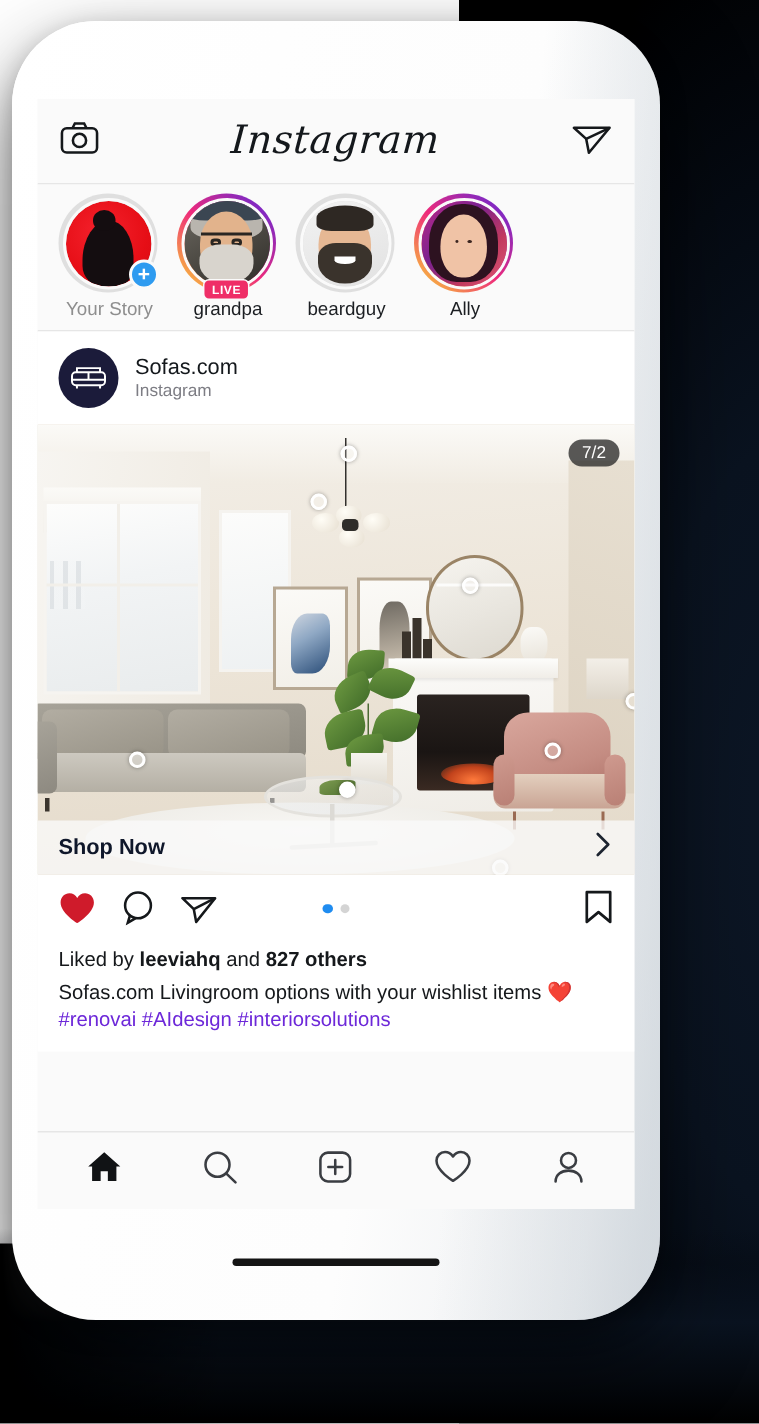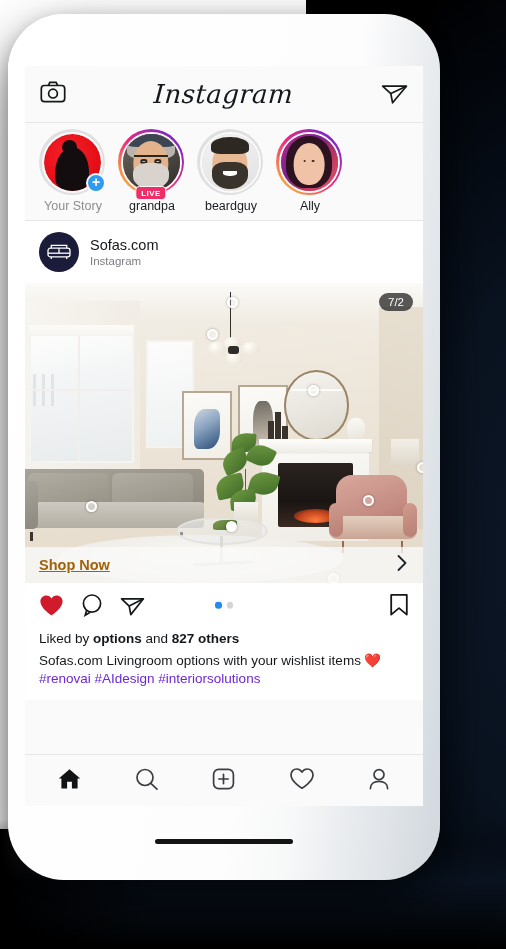--- a/index.html
+++ b/index.html
@@ -475,21 +475,21 @@
     padding: 3px 9px; border-radius: 11px;
   }
   .shop-bar {
     position: absolute; left: 0; bottom: 0;
     width: 100%; height: 36px;
     background: rgba(250,250,250,0.78);
     display: flex; align-items: center;
     justify-content: space-between;
     padding: 0 14px;
   }
-  .shop-label { font-size: 14.5px; font-weight: bold; color: #a16207; text-decoration: underline; }
+  .shop-label { font-size: 14.5px; font-weight: bold; color: #0f172a; }
 
   
   .actions {
     position: relative;
     display: flex; align-items: center;
     padding: 10px 14px 6px 14px;
     gap: 16px;
   }
   .spacer { flex: 1; }
   .dots {
@@ -772,21 +772,21 @@
             <path d="M2.2 1.8 L17.8 1.8 L17.8 21.6 L10 15.1 L2.2 21.6 Z"></path>
           </svg>
         </span>
         <span class="dots">
           <span class="dot active"></span>
           <span class="dot"></span>
         </span>
       </div>
 
       <div class="likes">
-        <span>Liked by </span><b>options</b><span> and </span><b>827 others</b>
+        <span>Liked by </span><b>leeviahq</b><span> and </span><b>827 others</b>
       </div>
 
       <div class="caption">
         <span>Sofas.com</span><span> Livingroom options with your wishlist items </span><span>❤️</span><span class="tagtext"> #renovai #AIdesign #interiorsolutions</span>
       </div>
     </div>
 
     <div class="bottom-nav">
       <span>
         <svg width="25" height="24" viewBox="0 0 25 24" fill="#111315">

